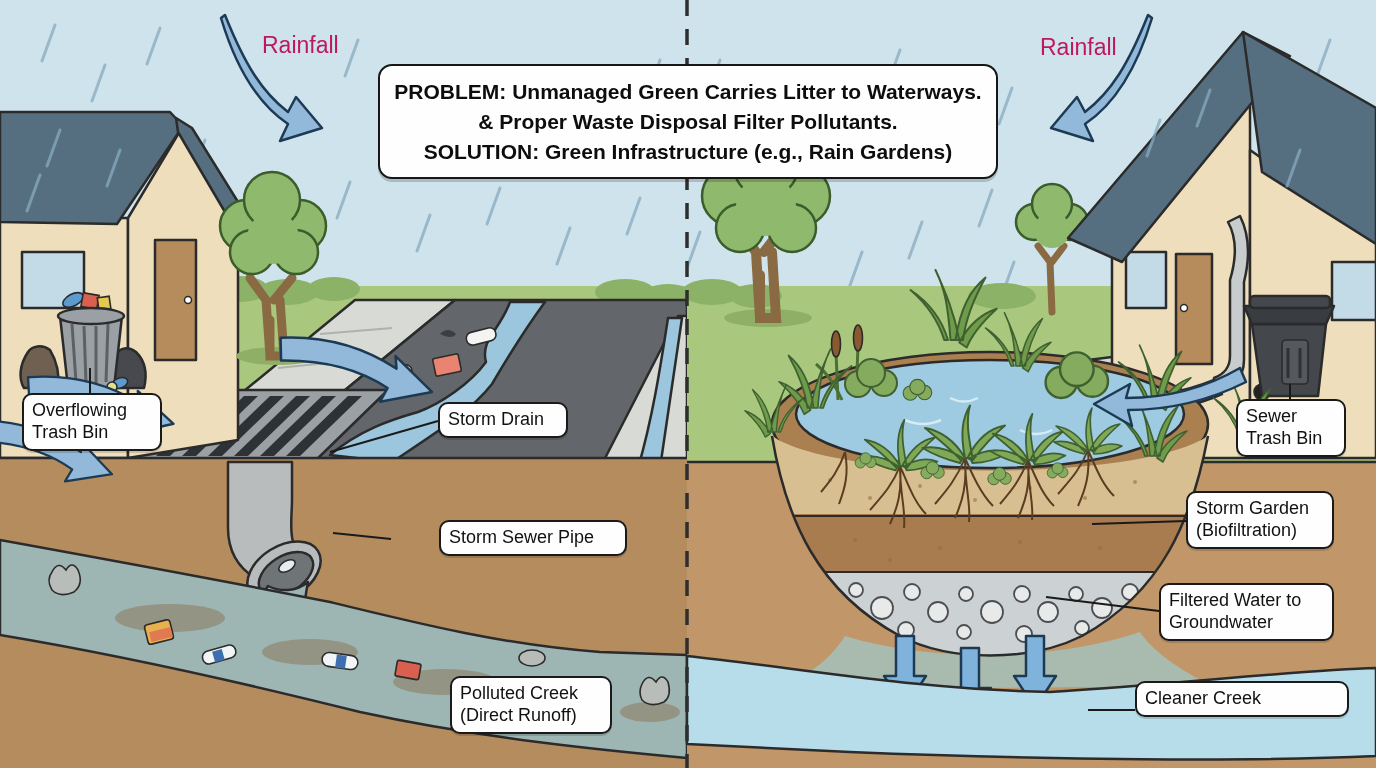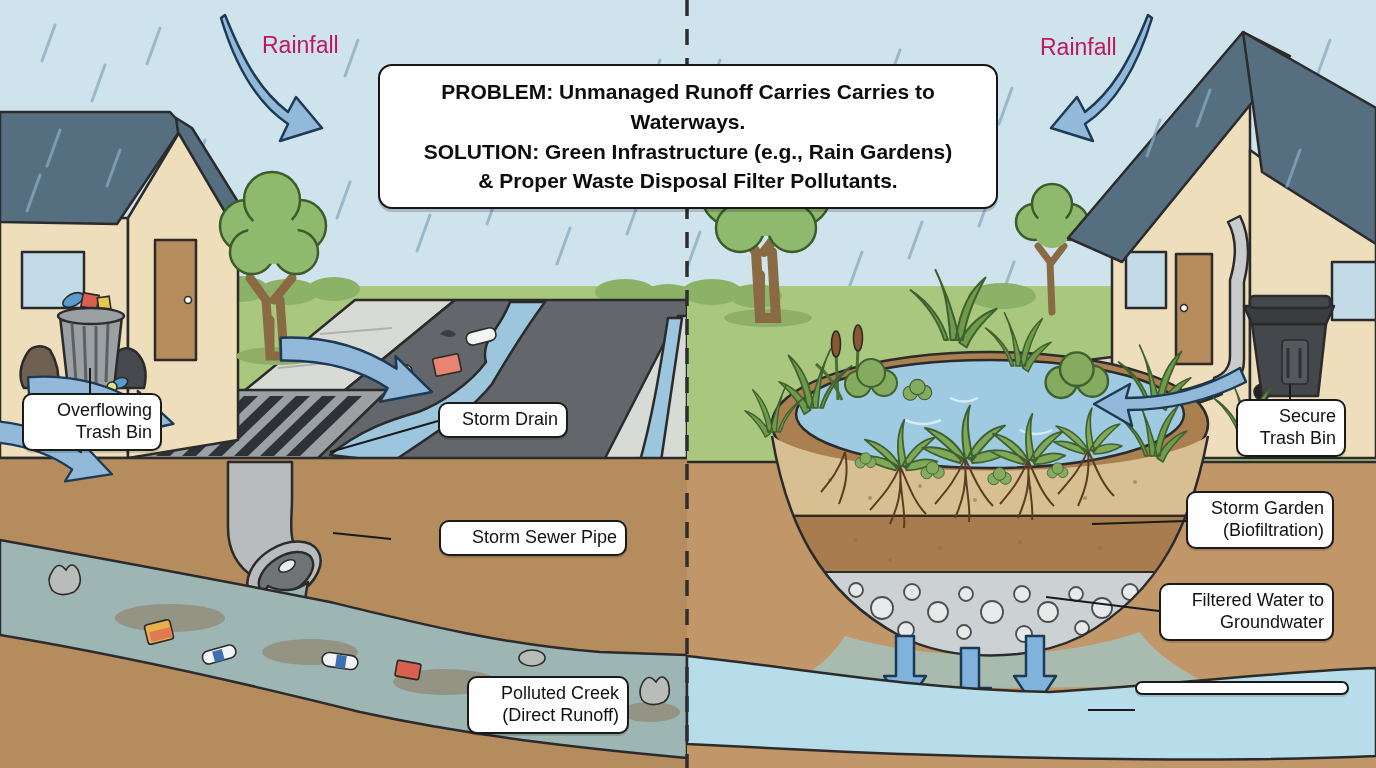--- a/index.html
+++ b/index.html
@@ -16,21 +16,21 @@
   .f-pond{fill:var(--pond)} .f-gutter{fill:var(--gutter_water)}
   .f-arrow{fill:var(--arrow_blue)} .s-arrow{stroke:var(--arrow_outline)}
   .f-sand{fill:var(--sand)} .f-subsoil{fill:var(--subsoil)}
   .f-gravel{fill:var(--gravel)} .f-plume{fill:var(--plume)}
   .f-bin{fill:var(--bin_dark)} .f-can{fill:var(--can_gray)}
 
   .outline{stroke:#2b2b2b;stroke-width:2.5;stroke-linejoin:round;}
   .thin{stroke:#2b2b2b;stroke-width:1.6;}
 
   .callout{position:absolute;background:#fefefe;border:2px solid #1a1a1a;
-    border-radius:10px;padding:5px 8px;text-align:right;color:#111;
+    border-radius:10px;padding:5px 8px;text-align:left;color:#111;
     font-size:18px;line-height:1.22;box-shadow:0 2px 0 rgba(0,0,0,.15);}
   .callout span{display:block;}
 
   #header-box{position:absolute;left:378px;top:64px;width:620px;
     background:#fefefe;border:2.5px solid #161616;border-radius:14px;
     padding:11px 14px;text-align:center;font-weight:700;font-size:21px;
     line-height:1.42;color:#0d0d0d;box-shadow:0 3px 0 rgba(0,0,0,.18);
     box-sizing:border-box;}
   #header-box span{display:block;}
 
@@ -420,55 +420,56 @@
     <line x1="438" y1="421" x2="330" y2="452"></line>
     <line x1="391" y1="539" x2="333" y2="533"></line>
     <line x1="1290" y1="384" x2="1290" y2="400"></line>
     <line x1="1186" y1="521" x2="1092" y2="524"></line>
     <line x1="1159" y1="611" x2="1046" y2="597"></line>
     <line x1="1135" y1="710" x2="1088" y2="710"></line>
   </g>
 </svg>
 
 <div id="header-box">
-  <span>PROBLEM: Unmanaged Runoff Carries Carries to Waterways.</span>
+  <span>PROBLEM: Unmanaged Green Carries Litter to Waterways.</span>
+  <span>&amp; Proper Waste Disposal Filter Pollutants.</span>
   <span>SOLUTION: Green Infrastructure (e.g., Rain Gardens)</span>
-  <span>&amp; Proper Waste Disposal Filter Pollutants.</span>
 </div>
 
 <div class="rainfall-text" style="left:262px;top:32px;">Rainfall</div>
 <div class="rainfall-text" style="left:1040px;top:34px;">Rainfall</div>
 
 <div class="callout" style="left:22px;top:393px;width:120px;">
   <span>Overflowing</span>
   <span>Trash Bin</span>
 </div>
 
 <div class="callout" style="left:438px;top:402px;width:110px;">
   <span>Storm Drain</span>
 </div>
 
 <div class="callout" style="left:391px;top:520px;width:168px;margin-left:48px;">
   <span>Storm Sewer Pipe</span>
 </div>
 
-<div class="callout" style="left:467px;top:676px;width:142px;">
+<div class="callout" style="left:450px;top:676px;width:142px;">
   <span>Polluted Creek</span>
   <span>(Direct Runoff)</span>
 </div>
 
 <div class="callout" style="left:1236px;top:399px;width:90px;">
-  <span>Secure</span>
+  <span>Sewer</span>
   <span>Trash Bin</span>
 </div>
 
 <div class="callout" style="left:1186px;top:491px;width:128px;">
   <span>Storm Garden</span>
   <span>(Biofiltration)</span>
 </div>
 
 <div class="callout" style="left:1159px;top:583px;width:155px;">
   <span>Filtered Water to</span>
   <span>Groundwater</span>
 </div>
 
 <div class="callout" style="left:1135px;top:681px;width:194px;">
+  <span>Cleaner Creek</span>
 </div>
 
 </body></html>

